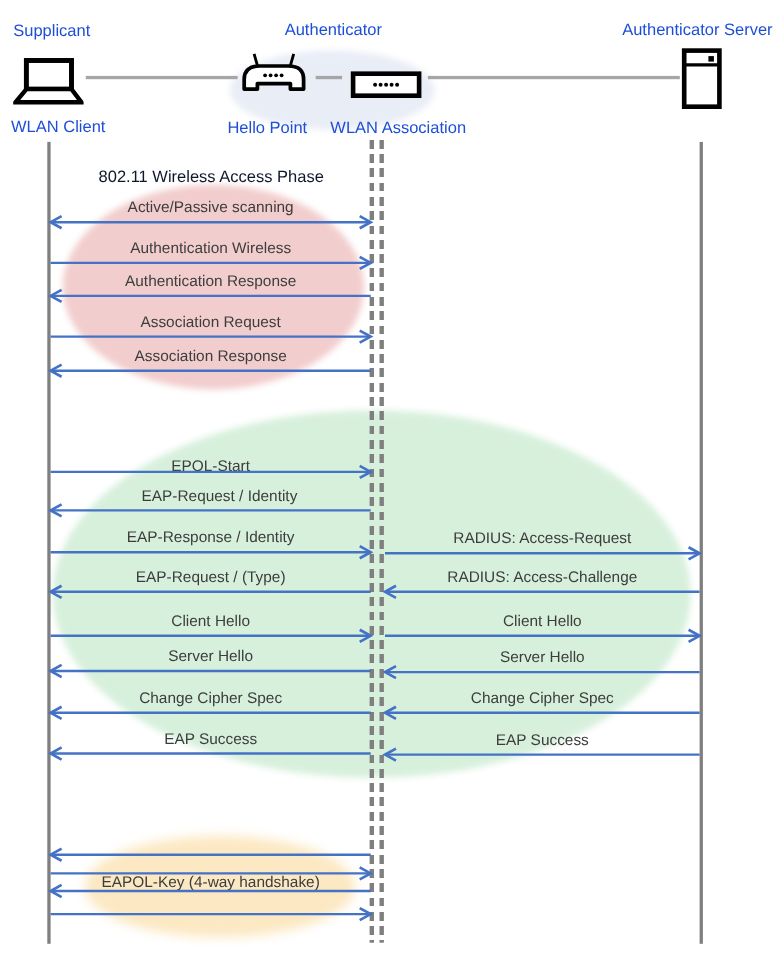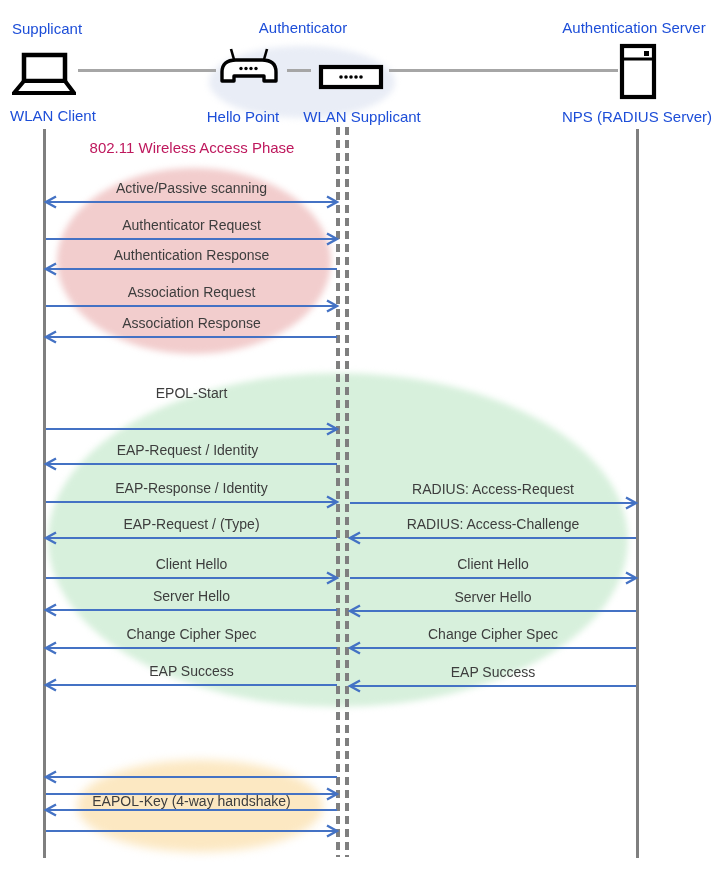--- a/index.html
+++ b/index.html
@@ -69,62 +69,61 @@
   </svg>
 
   <svg class="icon" style="left:619px;top:43px;" width="38" height="57" viewBox="0 0 38 57">
     <rect x="3" y="3" width="32" height="51" fill="#ffffff" stroke="#000000" stroke-width="4.2"></rect>
     <line x1="3" y1="16" x2="35" y2="16" stroke="#000000" stroke-width="3"></line>
     <rect x="25" y="8" width="5" height="5" fill="#000000"></rect>
   </svg>
 
   <div class="actor-label" style="left:12px;top:20px;">Supplicant</div>
   <div class="actor-label centered" style="left:303px;top:19px;">Authenticator</div>
-  <div class="actor-label centered" style="left:634px;top:19px;">Authentication Server</div>
+  <div class="actor-label centered" style="left:634px;top:19px;">Authenticator Server</div>
 
   <div class="actor-label" style="left:10px;top:107px;">WLAN Client</div>
   <div class="actor-label centered" style="left:243px;top:108px;">Hello Point</div>
-  <div class="actor-label centered" style="left:362px;top:108px;">WLAN Supplicant</div>
-  <div class="actor-label centered" style="left:637px;top:108px;">NPS (RADIUS Server)</div>
-
-  <div class="phase-title" style="left: 192px; top: 138px; color: #be185d;">802.11 Wireless Access Phase</div>
+  <div class="actor-label centered" style="left:362px;top:108px;">WLAN Association</div>
+
+  <div class="phase-title" style="left: 192px; top: 151px; color: #0f172a;">802.11 Wireless Access Phase</div>
 
   <div id="message-layer">
       <div class="msg-label" style="left: 45px; width: 293px; top: 178px;">Active/Passive scanning</div>
       <svg width="295" height="16" class="msg-arrow" style="left: 44px; top: 194px;">
         <line x1="2" y1="8" x2="293" y2="8" stroke="#4472C4" stroke-width="2.2"></line>
         <polyline points="283,2.5 293,8 283,13.5" fill="none" stroke="#4472C4" stroke-width="2.4"></polyline>
         <polyline points="12,2.5 2,8 12,13.5" fill="none" stroke="#4472C4" stroke-width="2.4"></polyline>
       </svg>
-      <div class="msg-label" style="left: 45px; width: 293px; top: 215px;">Authenticator Request</div>
+      <div class="msg-label" style="left: 45px; width: 293px; top: 215px;">Authentication Wireless</div>
       <svg width="295" height="16" class="msg-arrow" style="left: 44px; top: 231px;">
         <line x1="2" y1="8" x2="293" y2="8" stroke="#4472C4" stroke-width="2.2"></line>
         <polyline points="283,2.5 293,8 283,13.5" fill="none" stroke="#4472C4" stroke-width="2.4"></polyline>
       </svg>
       <div class="msg-label" style="left: 45px; width: 293px; top: 245px;">Authentication Response</div>
       <svg width="295" height="16" class="msg-arrow" style="left: 44px; top: 261px;">
         <line x1="2" y1="8" x2="293" y2="8" stroke="#4472C4" stroke-width="2.2"></line>
         <polyline points="12,2.5 2,8 12,13.5" fill="none" stroke="#4472C4" stroke-width="2.4"></polyline>
       </svg>
       <div class="msg-label" style="left: 45px; width: 293px; top: 282px;">Association Request</div>
       <svg width="295" height="16" class="msg-arrow" style="left: 44px; top: 298px;">
         <line x1="2" y1="8" x2="293" y2="8" stroke="#4472C4" stroke-width="2.2"></line>
         <polyline points="283,2.5 293,8 283,13.5" fill="none" stroke="#4472C4" stroke-width="2.4"></polyline>
       </svg>
       <div class="msg-label" style="left: 45px; width: 293px; top: 313px;">Association Response</div>
       <svg width="295" height="16" class="msg-arrow" style="left: 44px; top: 329px;">
         <line x1="2" y1="8" x2="293" y2="8" stroke="#4472C4" stroke-width="2.2"></line>
         <polyline points="12,2.5 2,8 12,13.5" fill="none" stroke="#4472C4" stroke-width="2.4"></polyline>
       </svg>
-      <div class="msg-label" style="left: 45px; width: 293px; top: 383px;">EPOL-Start</div>
+      <div class="msg-label" style="left: 45px; width: 293px; top: 413px;">EPOL-Start</div>
       <svg width="295" height="16" class="msg-arrow" style="left: 44px; top: 421px;">
         <line x1="2" y1="8" x2="293" y2="8" stroke="#4472C4" stroke-width="2.2"></line>
         <polyline points="283,2.5 293,8 283,13.5" fill="none" stroke="#4472C4" stroke-width="2.4"></polyline>
       </svg>
-      <div class="msg-label" style="left: 41px; width: 293px; top: 440px;">EAP-Request / Identity</div>
+      <div class="msg-label" style="left: 53px; width: 293px; top: 440px;">EAP-Request / Identity</div>
       <svg width="295" height="16" class="msg-arrow" style="left: 44px; top: 456px;">
         <line x1="2" y1="8" x2="293" y2="8" stroke="#4472C4" stroke-width="2.2"></line>
         <polyline points="12,2.5 2,8 12,13.5" fill="none" stroke="#4472C4" stroke-width="2.4"></polyline>
       </svg>
       <div class="msg-label" style="left: 45px; width: 293px; top: 478px;">EAP-Response / Identity</div>
       <svg width="295" height="16" class="msg-arrow" style="left: 44px; top: 494px;">
         <line x1="2" y1="8" x2="293" y2="8" stroke="#4472C4" stroke-width="2.2"></line>
         <polyline points="283,2.5 293,8 283,13.5" fill="none" stroke="#4472C4" stroke-width="2.4"></polyline>
       </svg>
       <div class="msg-label" style="left: 349px; width: 288px; top: 479px;">RADIUS: Access-Request</div>

